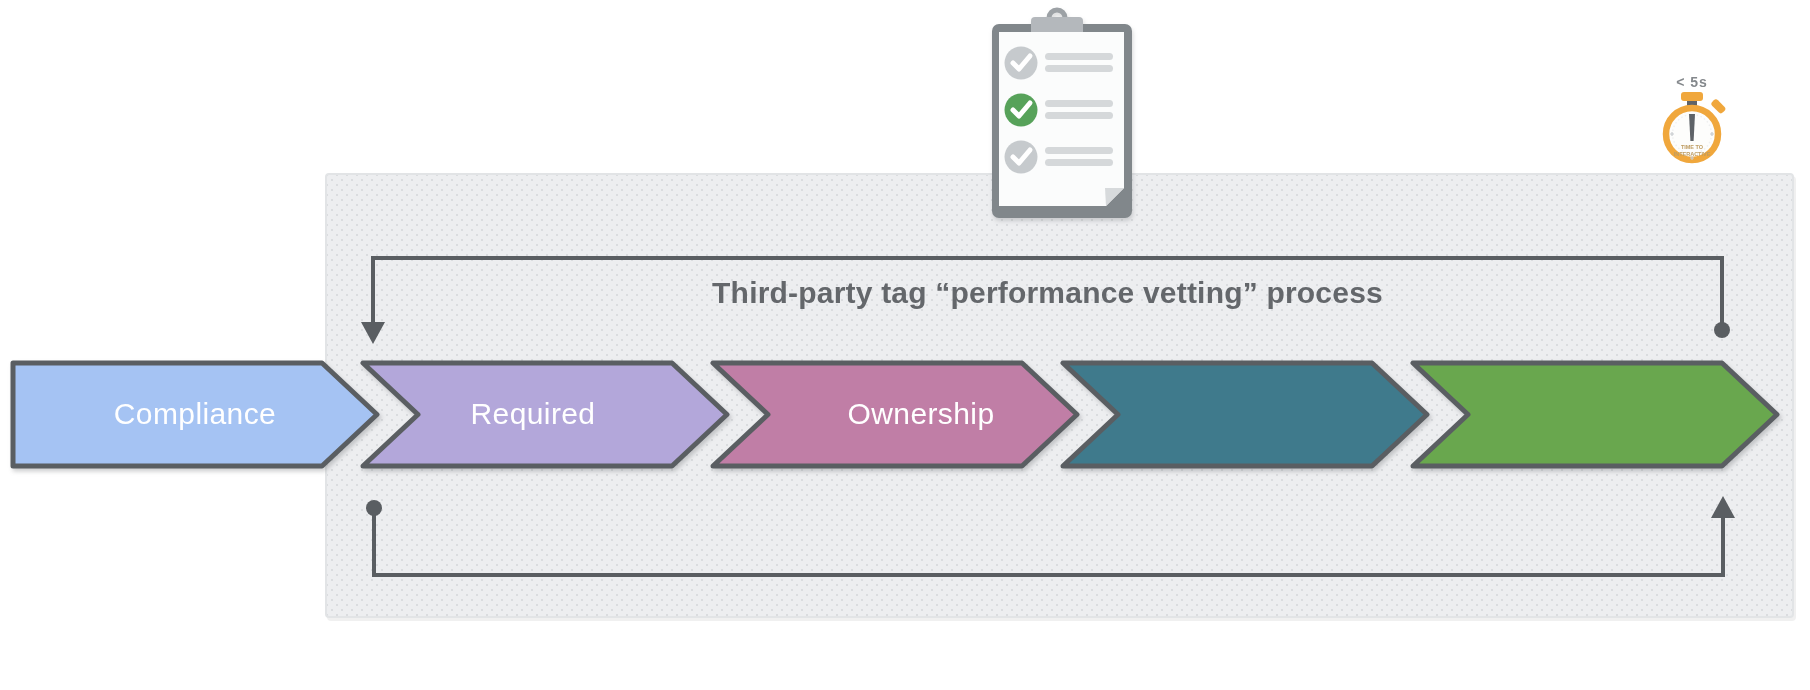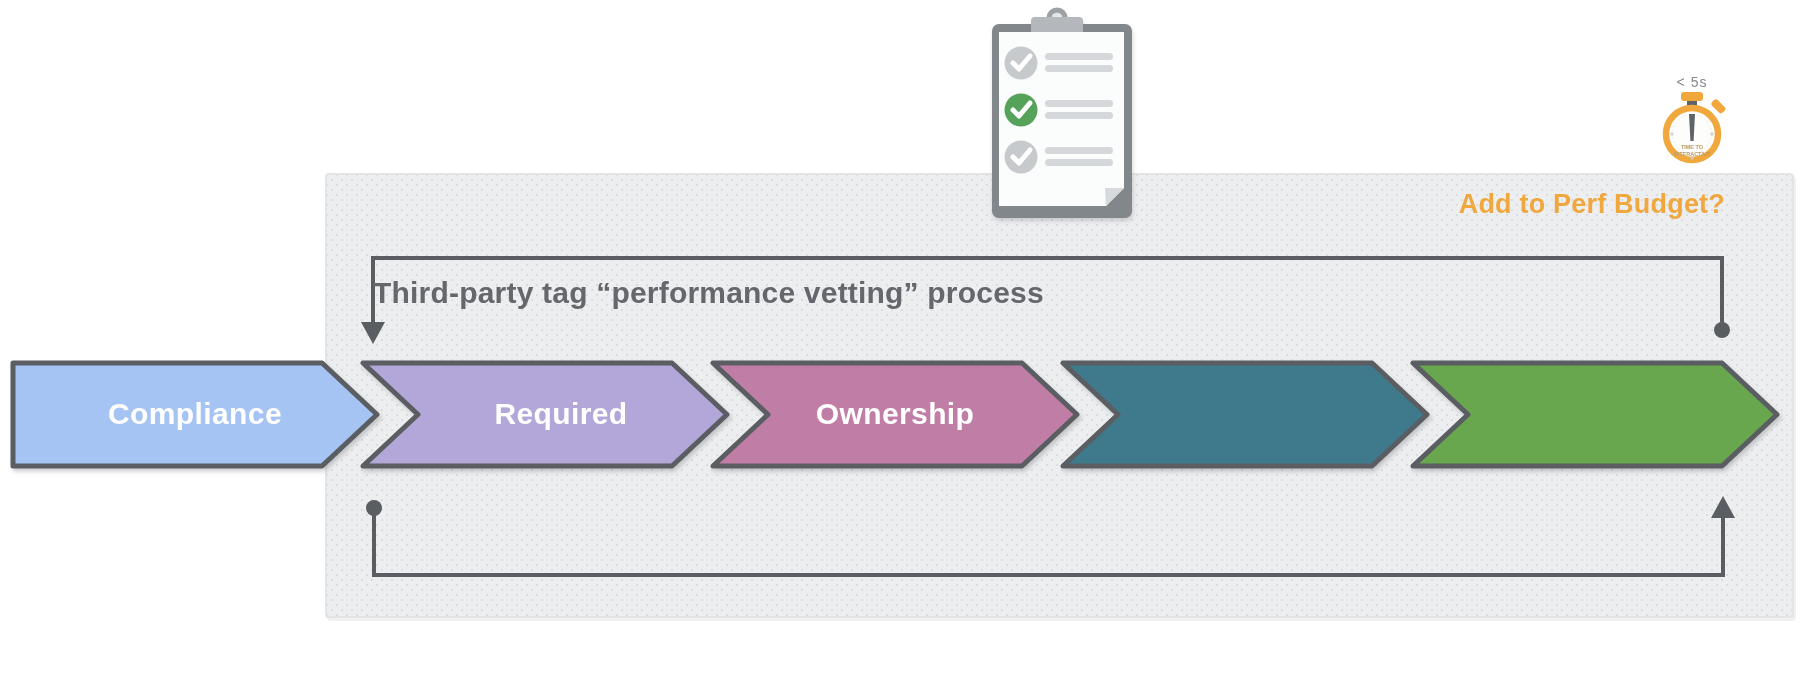--- a/index.html
+++ b/index.html
@@ -15,34 +15,34 @@
       radial-gradient(circle,#DADCDF 1px,transparent 1.4px);
     background-size:10px 10px;
     background-position:0 0,5px 5px;
     border:2px solid #E2E4E6;
     border-radius:4px;
     box-shadow:2px 3px 0 rgba(0,0,0,0.06);
     box-sizing:border-box;
   }
   .scene{position:absolute;left:0;top:0;pointer-events:none;}
   .diagram-title{
-    position:absolute;left:373px;top:276px;width:1349px;text-align:left;
+    position:absolute;left:373px;top:276px;width:1349px;text-align:center;
     font-size:30px;font-weight:700;color:#64676B;letter-spacing:0.2px;
   }
   .perf-budget{
     position:absolute;left:1240px;top:189px;width:485px;text-align:right;
     font-size:27px;font-weight:700;color:#EFA73E;letter-spacing:0.2px;
   }
   .time-label{
     position:absolute;left:1652px;top:74px;width:80px;text-align:center;
-    font-size:14px;font-weight:400;color:#84888C;letter-spacing:1px;
+    font-size:14px;font-weight:700;color:#84888C;letter-spacing:1px;
   }
   .stage-label{
     position:absolute;top:397px;width:320px;text-align:center;
-    font-size:30px;font-weight:700;color:#ffffff;letter-spacing:0.4px;
+    font-size:30px;font-weight:400;color:#ffffff;letter-spacing:0.4px;
   }
 </style>
 </head>
 <body>
 
 <div class="canvas">
 
   <div class="panel"></div>
 
   <svg class="scene" width="1810" height="690" viewBox="0 0 1810 690">
@@ -98,21 +98,20 @@
       <circle cx="1692" cy="134" r="19.5" fill="none" stroke="#EFF0F1" stroke-width="1.5" stroke-dasharray="1.5 2.5"></circle>
       <polygon points="1689,114 1695,114 1693.6,141 1690.4,141" fill="#5F6368"></polygon>
       <path d="M1670 134 h4 M1672 132 v4 M1710 134 h4 M1712 132 v4 M1690 158 h4 M1692 156 v4" stroke="#C9CCCF" stroke-width="1.2"></path>
       <text x="1692" y="149" text-anchor="middle" font-size="5.5" font-weight="bold" fill="#BE9C62" font-family="Liberation Sans, sans-serif">TIME TO</text>
       <text x="1692" y="156" text-anchor="middle" font-size="5.5" font-weight="bold" fill="#BE9C62" font-family="Liberation Sans, sans-serif">INTERACTIVE</text>
     </g>
   </svg>
 
   <div class="time-label">&lt; 5s</div>
 
-  <div class="perf-budget">Add to Perf Budget?</div>
 
   <div class="diagram-title">Third-party tag “performance vetting” process</div>
 
   <div class="stage-label" style="left:35px;">Compliance</div>
-  <div class="stage-label" style="left:401px;">Required</div>
-  <div class="stage-label" style="left:735px;">Ownership</div>
+  <div class="stage-label" style="left:373px;">Required</div>
+  <div class="stage-label" style="left:761px;">Ownership</div>
 
 </div>
 
 </body></html>

